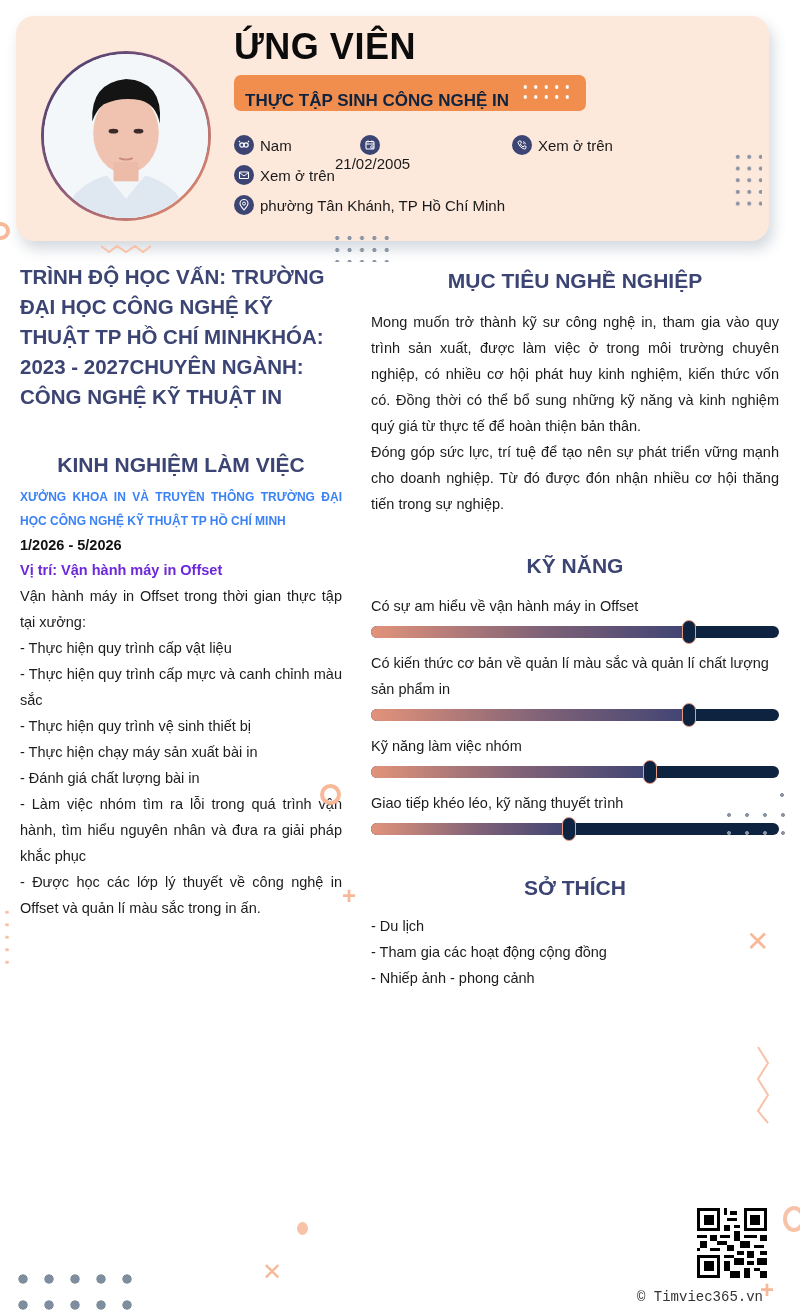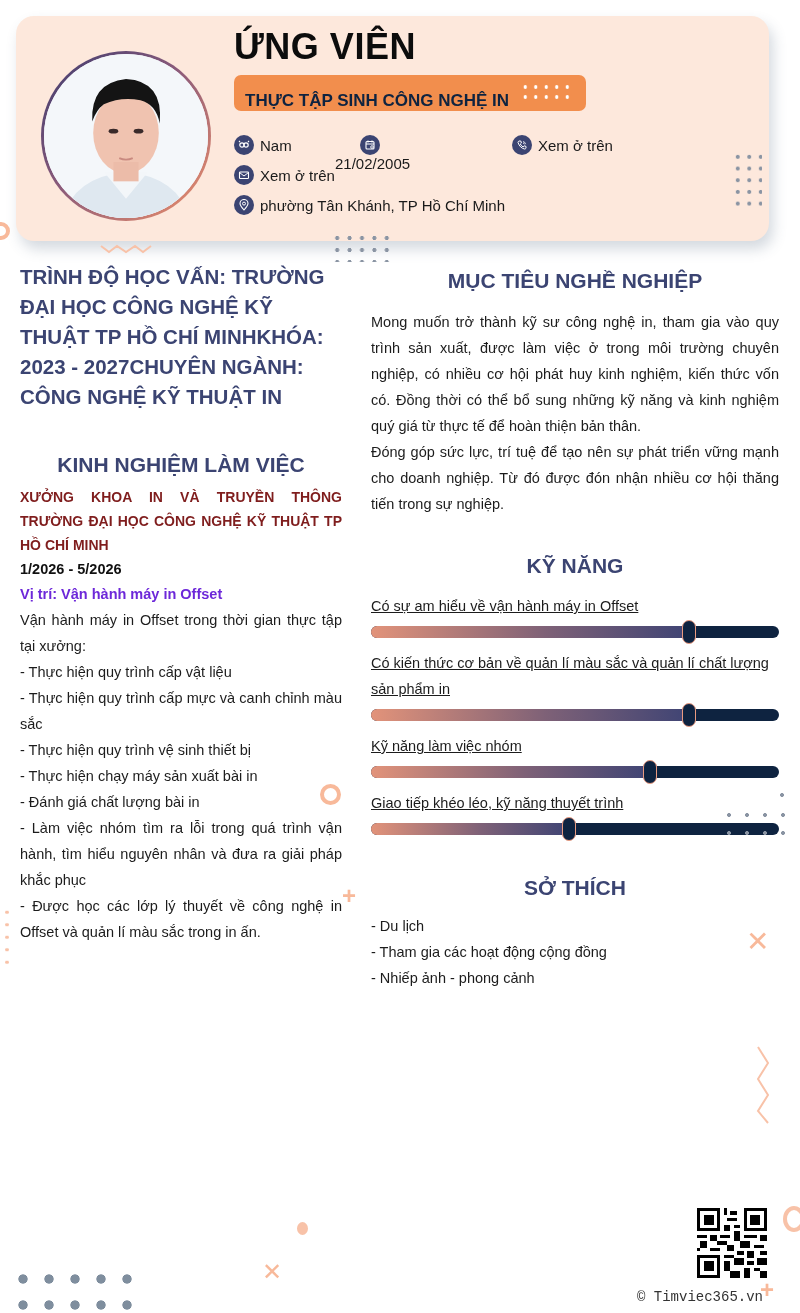--- a/index.html
+++ b/index.html
@@ -46,31 +46,31 @@
   .dots-grid { position: absolute; background-image: radial-gradient(circle, #8a94a3 1.8px, transparent 2.2px); }
 
   
   .left-col { position: absolute; left: 20px; top: 262px; width: 322px; }
   .right-col { position: absolute; left: 371px; top: 262px; width: 408px; }
 
   .sec-title { color: #3b4472; font-weight: bold; text-align: center; }
   .edu-title { font-size: 20.5px; line-height: 30px; text-align: left; color: #3b4472; font-weight: bold; }
 
   .exp-title { margin-top: 38px; font-size: 21px; line-height: 30px; }
-  .company { margin-top: 5px; font-size: 14px; font-weight: bold; line-height: 24px; text-align: justify; color: #7f1d1d; }
+  .company { margin-top: 5px; font-size: 12px; font-weight: bold; line-height: 24px; text-align: justify; color: #3b82f6; }
   .period { font-size: 14.5px; font-weight: bold; line-height: 24px; color: #111; }
   .position { font-size: 14.5px; font-weight: bold; line-height: 26px; color: #6d28d9; }
   .body-text { font-size: 14.5px; line-height: 26px; color: #1c1c1c; text-align: justify; }
 
   .obj-title { font-size: 21px; line-height: 36px; margin-top: 1px; }
   .obj-text { margin-top: 10px; font-size: 14.5px; line-height: 26px; text-align: justify; color: #1c1c1c; }
 
   .skills-title { margin-top: 34px; font-size: 21px; line-height: 30px; }
   .skill { margin-top: 12px; }
-  .skill .sk-label { font-size: 14.5px; line-height: 26px; color: #1c1c1c; text-decoration: underline; }
+  .skill .sk-label { font-size: 14.5px; line-height: 26px; color: #1c1c1c; }
   .skill-bar { position: relative; height: 12px; margin-top: 7px; width: 408px; border-radius: 6px; background: #0e2340; }
   .skill-fill { position: absolute; left: 0; top: 0; height: 12px; border-radius: 6px 0 0 6px;
     background: linear-gradient(90deg, #e2937a 0%, #7e6177 55%, #3f4474 100%); }
   .skill-knob { position: absolute; top: -6px; width: 14px; height: 24px; border-radius: 7px; background: #0e2340;
     border: 1.5px solid #e99a80; transform: translateX(-7px); }
 
   .hobby-title { margin-top: 38px; font-size: 21px; line-height: 30px; }
   .hobbies { margin-top: 10px; font-size: 14.5px; line-height: 26px; color: #1c1c1c; }
 
   

